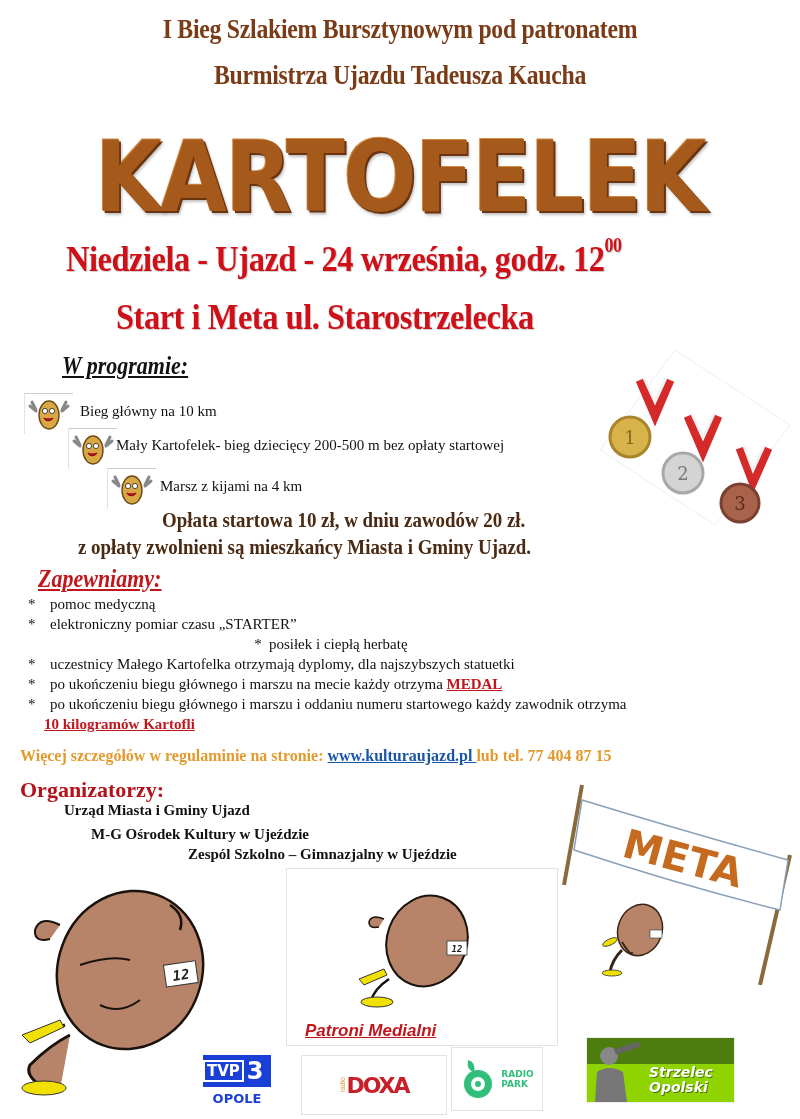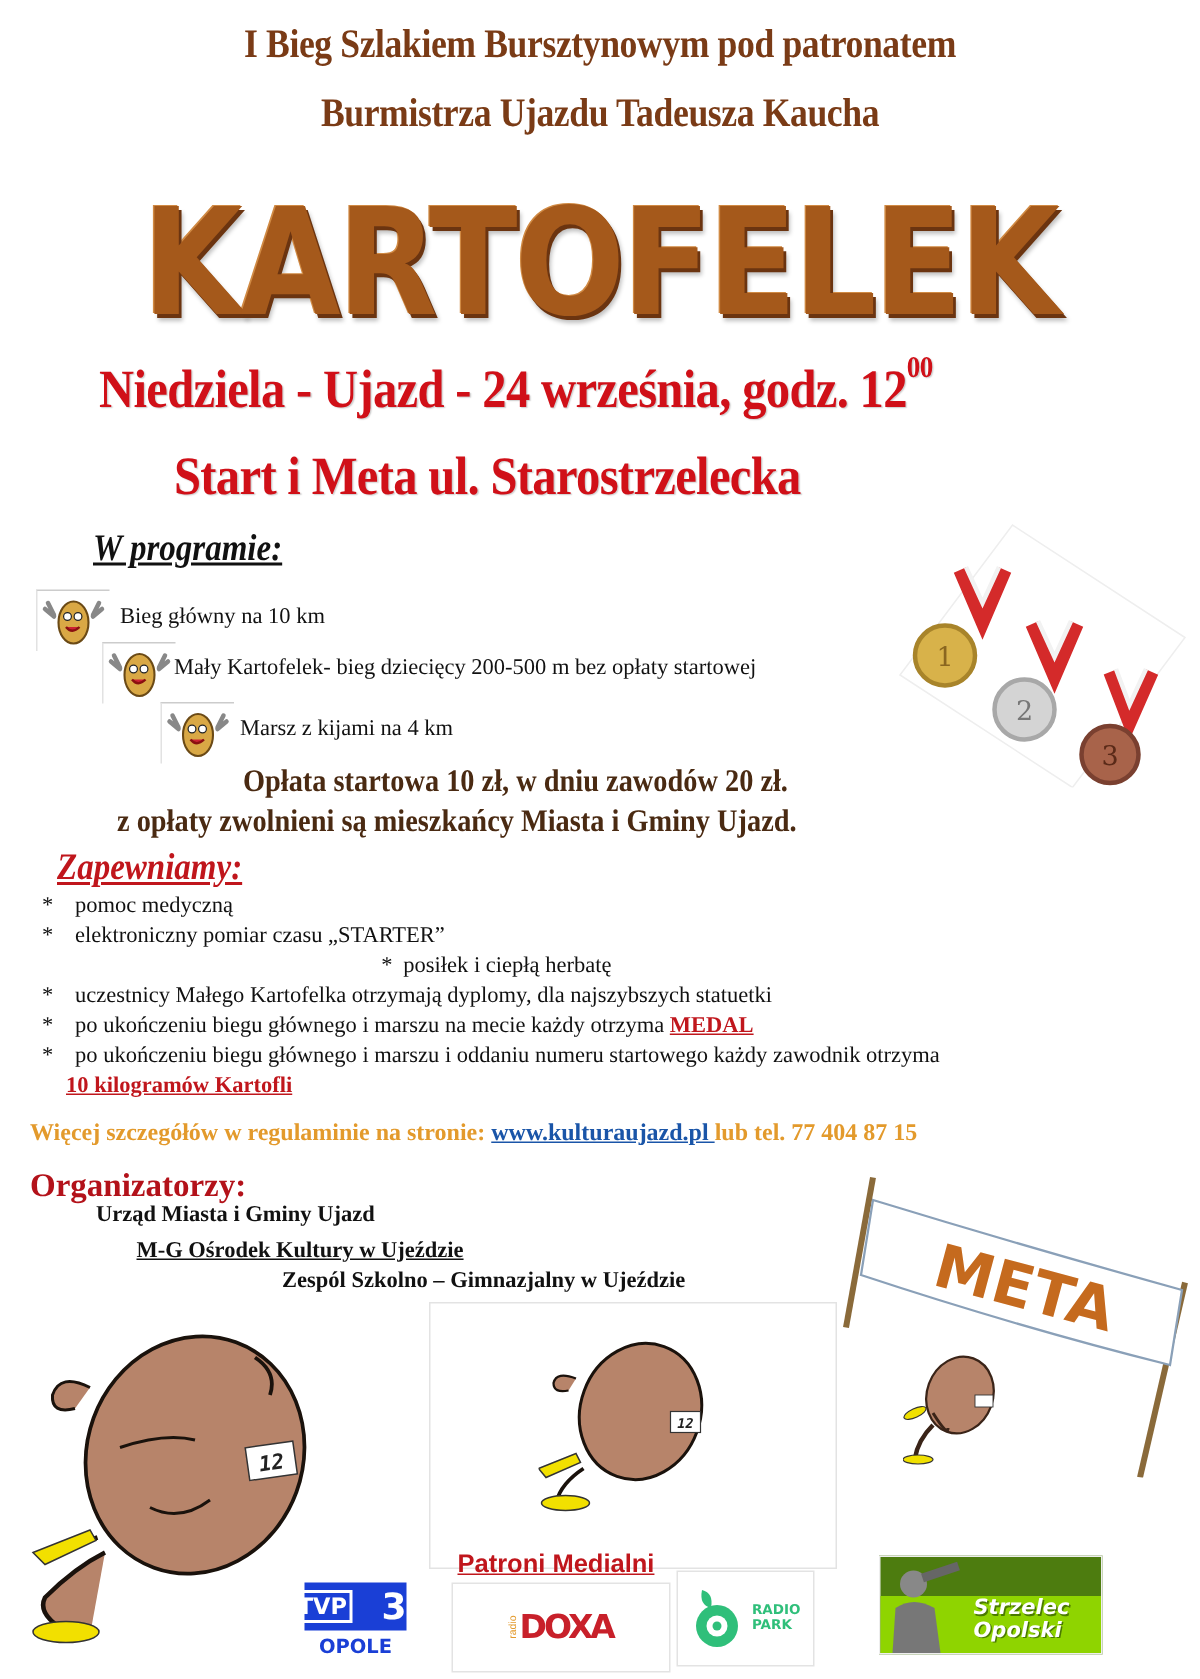--- a/index.html
+++ b/index.html
@@ -117,21 +117,21 @@
   <div class="bul" style="height:20px;"><span class="star">*</span><span>po ukończeniu biegu głównego i marszu i oddaniu numeru startowego każdy zawodnik otrzyma</span></div>
   <div class="bul" style="height:20px; padding-left:16px;"><span class="link-red">10 kilogramów Kartofli</span></div>
 </div>
 
 <div class="abs info" style="left:20px; top:747px;">
   <span>Więcej szczegółów w regulaminie na stronie: </span><a>www.kulturaujazd.pl </a><span> lub tel. 77 404 87 15</span>
 </div>
 
 <div class="abs org-h" style="left:20px; top:777px;">Organizatorzy:</div>
 <div class="abs org" style="left:20px; top:802px;margin-left:44px;">Urząd Miasta i Gminy Ujazd</div>
-<div class="abs org" style="left:91px; top:826px;text-decoration:underline;">M-G Ośrodek Kultury w Ujeździe</div>
+<div class="abs org" style="left:91px; top:826px;">M-G Ośrodek Kultury w Ujeździe</div>
 <div class="abs org" style="left:188px; top:846px;">Zespól Szkolno – Gimnazjalny w Ujeździe</div>
 
 <div class="abs" style="left:560px; top:775px; width:240px; height:210px;">
   <svg width="240" height="210" viewBox="0 0 240 210">
     <polygon points="15,5 240,55 240,210 10,210" fill="#fff"></polygon>
     <line x1="22" y1="10" x2="4" y2="110" stroke="#8a6a3a" stroke-width="4"></line>
     <line x1="230" y1="80" x2="200" y2="210" stroke="#8a6a3a" stroke-width="4"></line>
     <path d="M22 25 Q120 55 228 85 L220 135 Q120 110 14 75 Z" fill="#fff" stroke="#8aa0b8" stroke-width="1.5"></path>
     <text x="120" y="97" font-family="DejaVu Sans, sans-serif" font-weight="bold" font-size="40" fill="#c56a1e" text-anchor="middle" transform="rotate(15 120 95)">META</text>
   </svg>
@@ -172,25 +172,25 @@
     <svg width="120" height="120" viewBox="0 0 120 120">
       <path d="M25 30 Q12 25 10 33 Q10 40 20 38" fill="#b7846a" stroke="#1a120c" stroke-width="1.5"></path>
       <ellipse cx="68" cy="52" rx="40" ry="46" fill="#b7846a" stroke="#1a120c" stroke-width="2" transform="rotate(20 68 52)"></ellipse>
       <path d="M30 90 Q15 100 12 112" stroke="#1a120c" stroke-width="2.5" fill="none"></path>
       <ellipse cx="18" cy="113" rx="16" ry="5" fill="#f2e000" stroke="#333" stroke-width="1"></ellipse>
       <path d="M0 90 L25 80 L28 86 L5 96 Z" fill="#f2e000" stroke="#333" stroke-width="1"></path>
       <rect x="88" y="52" width="20" height="14" fill="#fff" stroke="#333" stroke-width=".8"></rect>
       <text x="98" y="63" font-size="9" font-style="italic" font-weight="bold" text-anchor="middle" fill="#222" font-family="DejaVu Sans Mono, monospace">12</text>
     </svg>
   </div>
-  <div class="abs patroni" style="left:18px; top:164px;">Patroni Medialni</div>
+  <div class="abs patroni" style="left:18px; top:152px;font-style:italic;">Patroni Medialni</div>
 </div>
 
 <div class="abs" style="left:203px; top:1055px; width:68px; height:56px; text-align:center;">
-  <div style="background:#1a3fd6; height:32px; display:flex; align-items:center; justify-content:flex-end; gap:19px;">
+  <div style="background:#1a3fd6; height:32px; display:flex; align-items:center; justify-content:flex-start; gap:3px;">
     <span style="border:2px solid #fff; color:#fff; font-family:'DejaVu Sans',sans-serif; font-weight:bold; font-size:15px; padding:0 2px; line-height:18px;">TVP</span>
     <span style="color:#fff; font-family:'DejaVu Sans',sans-serif; font-weight:bold; font-size:24px; line-height:24px;">3</span>
   </div>
   <div style="color:#1a3fd6; font-family:'DejaVu Sans',sans-serif; font-weight:bold; font-size:13px; margin-top:4px;">OPOLE</div>
 </div>
 
 <div class="abs frame" style="left:301px; top:1055px; width:144px; height:58px; display:flex; align-items:center; justify-content:center;">
   <span style="font-family:'Liberation Sans',sans-serif; font-size:7px; color:#e39a2c; writing-mode:vertical-rl; transform:rotate(180deg);">radio</span>
   <span style="font-family:'DejaVu Sans',sans-serif; font-weight:bold; font-size:22px; color:#c8202a; letter-spacing:-2px;">DOXA</span>
 </div>

